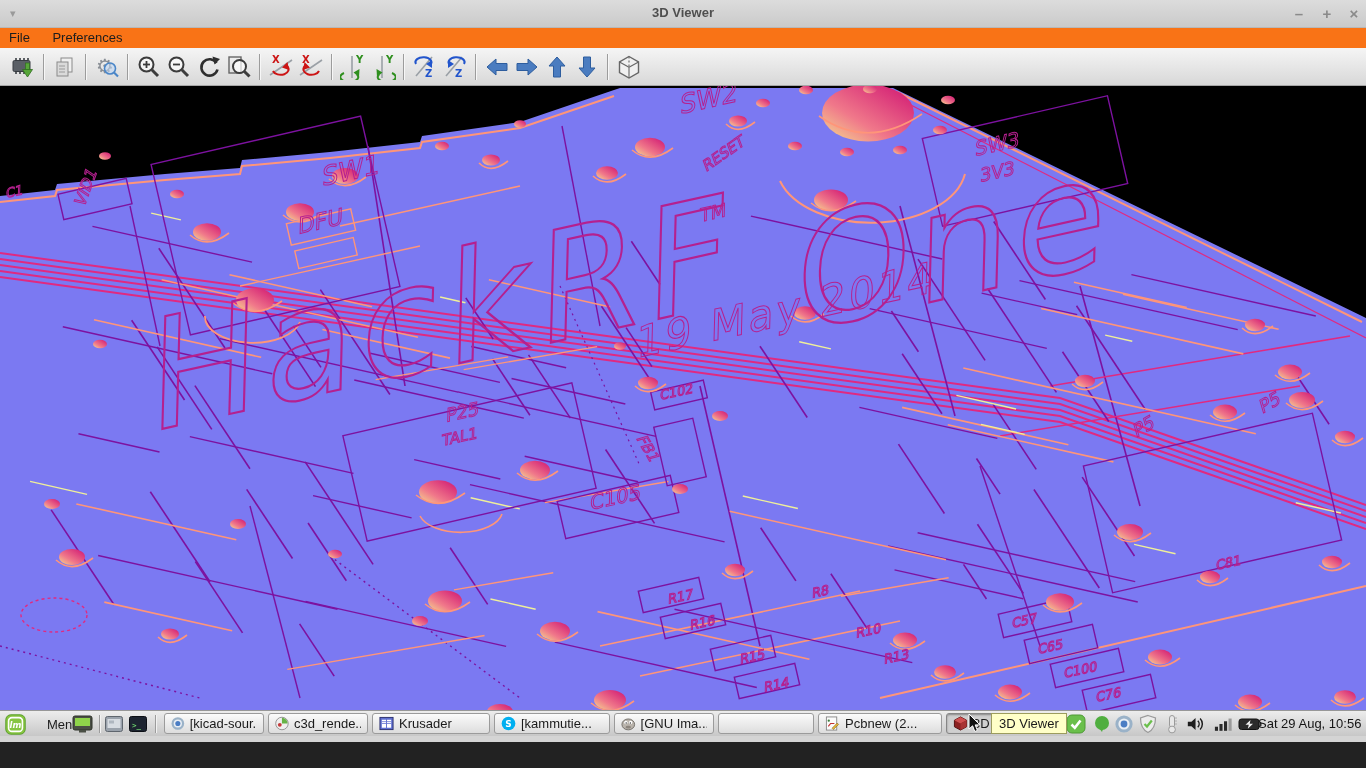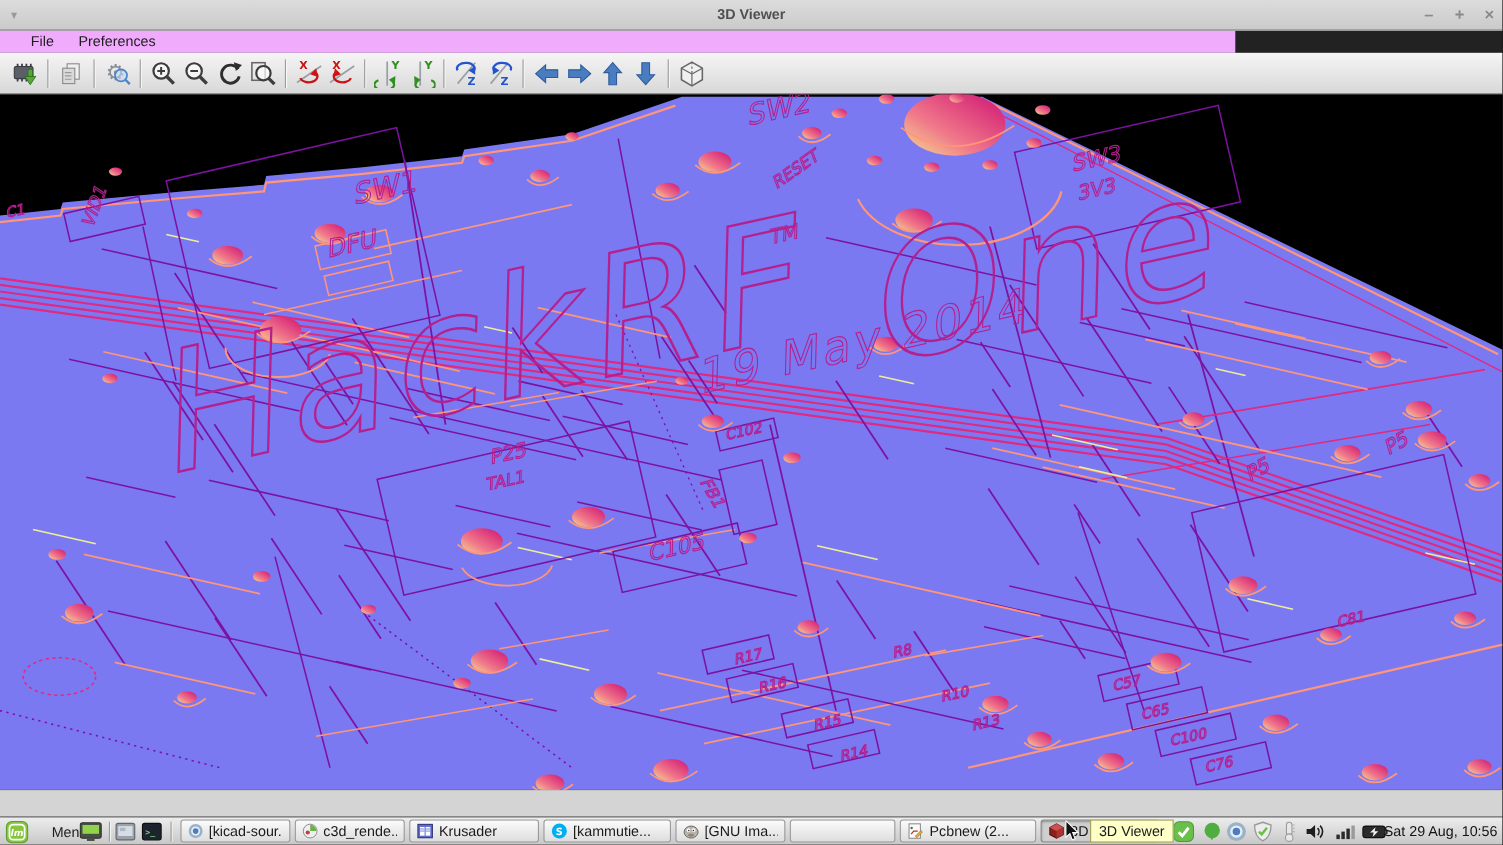--- a/index.html
+++ b/index.html
@@ -6,36 +6,36 @@
   .screen{position:relative;width:1366px;height:768px;overflow:hidden;
     font-family:"Liberation Sans","DejaVu Sans",sans-serif;-webkit-font-smoothing:antialiased;}
   
   .titlebar{position:absolute;left:0;top:0;width:1366px;height:28px;
     background:linear-gradient(#dcdcdc,#cacaca);border-bottom:1px solid #b8b8b8;box-sizing:border-box;}
   .title-text{position:absolute;left:0;right:0;top:5px;text-align:center;
     font-size:13px;font-weight:bold;color:#4f4f4f;}
   .win-marker{position:absolute;left:10px;top:7px;font-size:11px;color:#9a9a9a;}
   .win-btn{position:absolute;top:4px;width:22px;height:20px;text-align:center;
     font-size:15px;font-weight:bold;color:#8a8a8a;line-height:20px;cursor:default;}
-  .menubar{position:absolute;left:0;top:28px;width:1104px;height:20px;background:#f0abfc;padding-left:19px;}
+  .menubar{position:absolute;left:0;top:28px;width:1366px;height:20px;background:#f97316;}
   .menu-item{display:inline-block;padding:2px 9px;font-size:13px;color:#1d1d1d;}
   .toolbar{position:absolute;left:0;top:48px;width:1366px;height:38px;box-sizing:border-box;
     background:linear-gradient(#f5f5f5,#d8d8d8);border-bottom:1px solid #a6a6a6;
     display:flex;align-items:center;padding-left:8px;}
   .tbtn{width:30px;height:30px;display:flex;align-items:center;justify-content:center;flex:0 0 auto;}
   .tsep{width:0;height:26px;border-left:1px solid #9c9c9c;border-right:1px solid #f7f7f7;margin:0 5px;flex:0 0 auto;}
   
   .canvas{position:absolute;left:0;top:86px;width:1366px;height:632px;background:#000;}
   .canvas svg{display:block;}
   .silk{font-family:"DejaVu Sans",sans-serif;fill:none;}
   
   .statusstrip{position:absolute;left:0;top:718px;width:1366px;height:24px;
     background:#d4d4d4;border-top:1px solid #c2c2c2;box-sizing:border-box;}
   
-  .taskbar{position:absolute;left:0;top:742px;width:1366px;height:26px;
+  .taskbar{position:absolute;left:0;top:710px;width:1366px;height:26px;
     background:linear-gradient(#ededed,#c7c7c7);border-top:1px solid #979797;box-sizing:border-box;text-decoration:underline;}
   .tb-abs{position:absolute;top:0;height:26px;display:flex;align-items:center;}
   .menu-label{font-size:13px;color:#1c1c1c;padding-left:21px;}
   .tb-sep{position:absolute;top:4px;width:0;height:18px;border-left:1px solid #9c9c9c;border-right:1px solid #f2f2f2;}
   .taskbtn{position:absolute;top:2px;height:21px;box-sizing:border-box;
     background:linear-gradient(#fbfbfb,#dddddd);border:1px solid #9b9b9b;border-radius:3px;
     display:flex;align-items:center;gap:5px;padding:0 6px;font-size:13px;color:#1a1a1a;
     white-space:nowrap;overflow:hidden;}
   .taskbtn.active{background:#cfcfcf;box-shadow:inset 0 1px 2px rgba(0,0,0,.35);border-color:#868686;}
   .taskbtn .lbl{overflow:hidden;text-overflow:clip;white-space:nowrap;}

